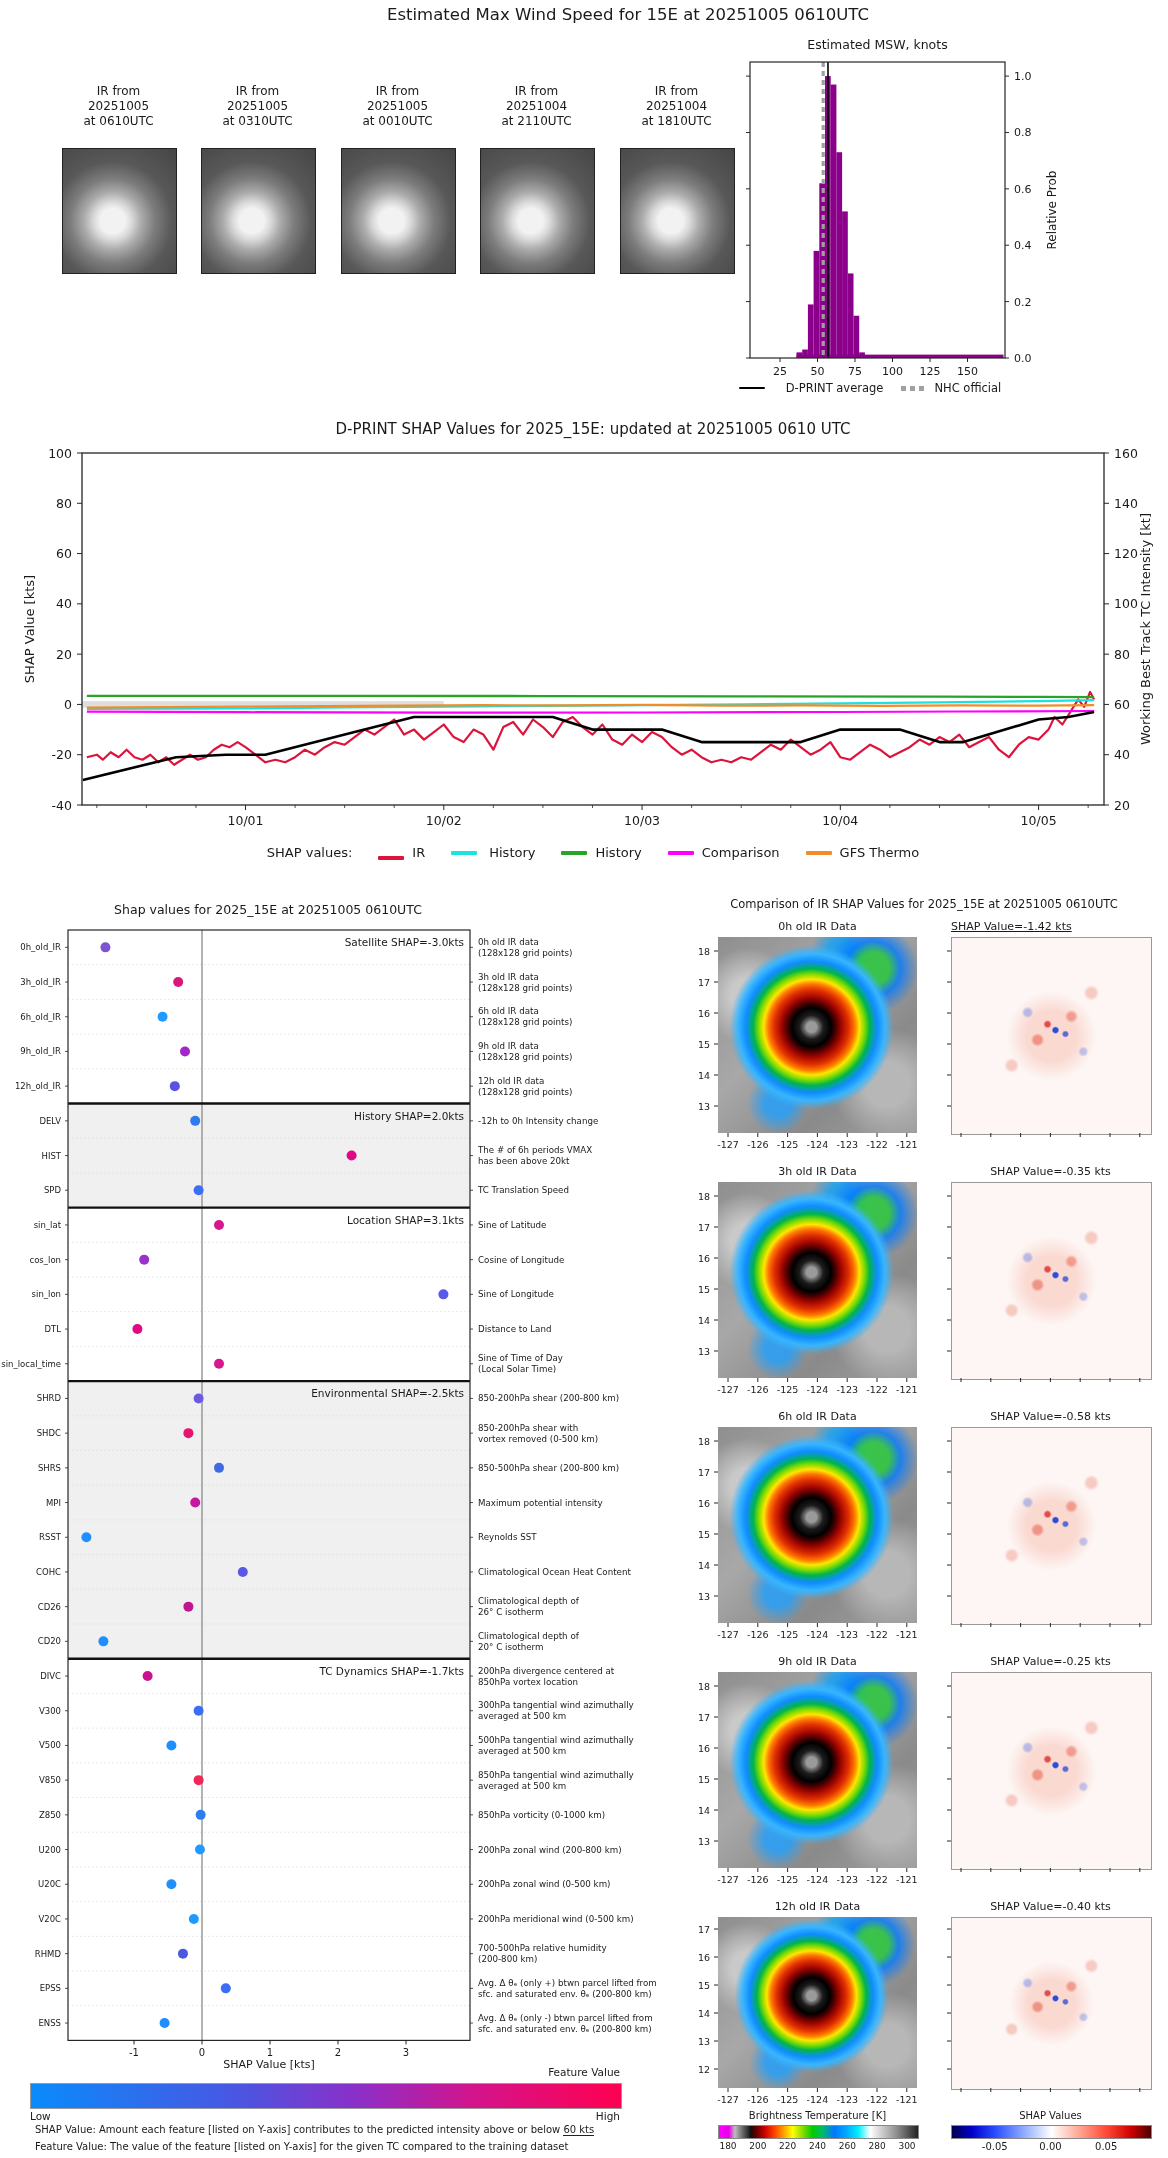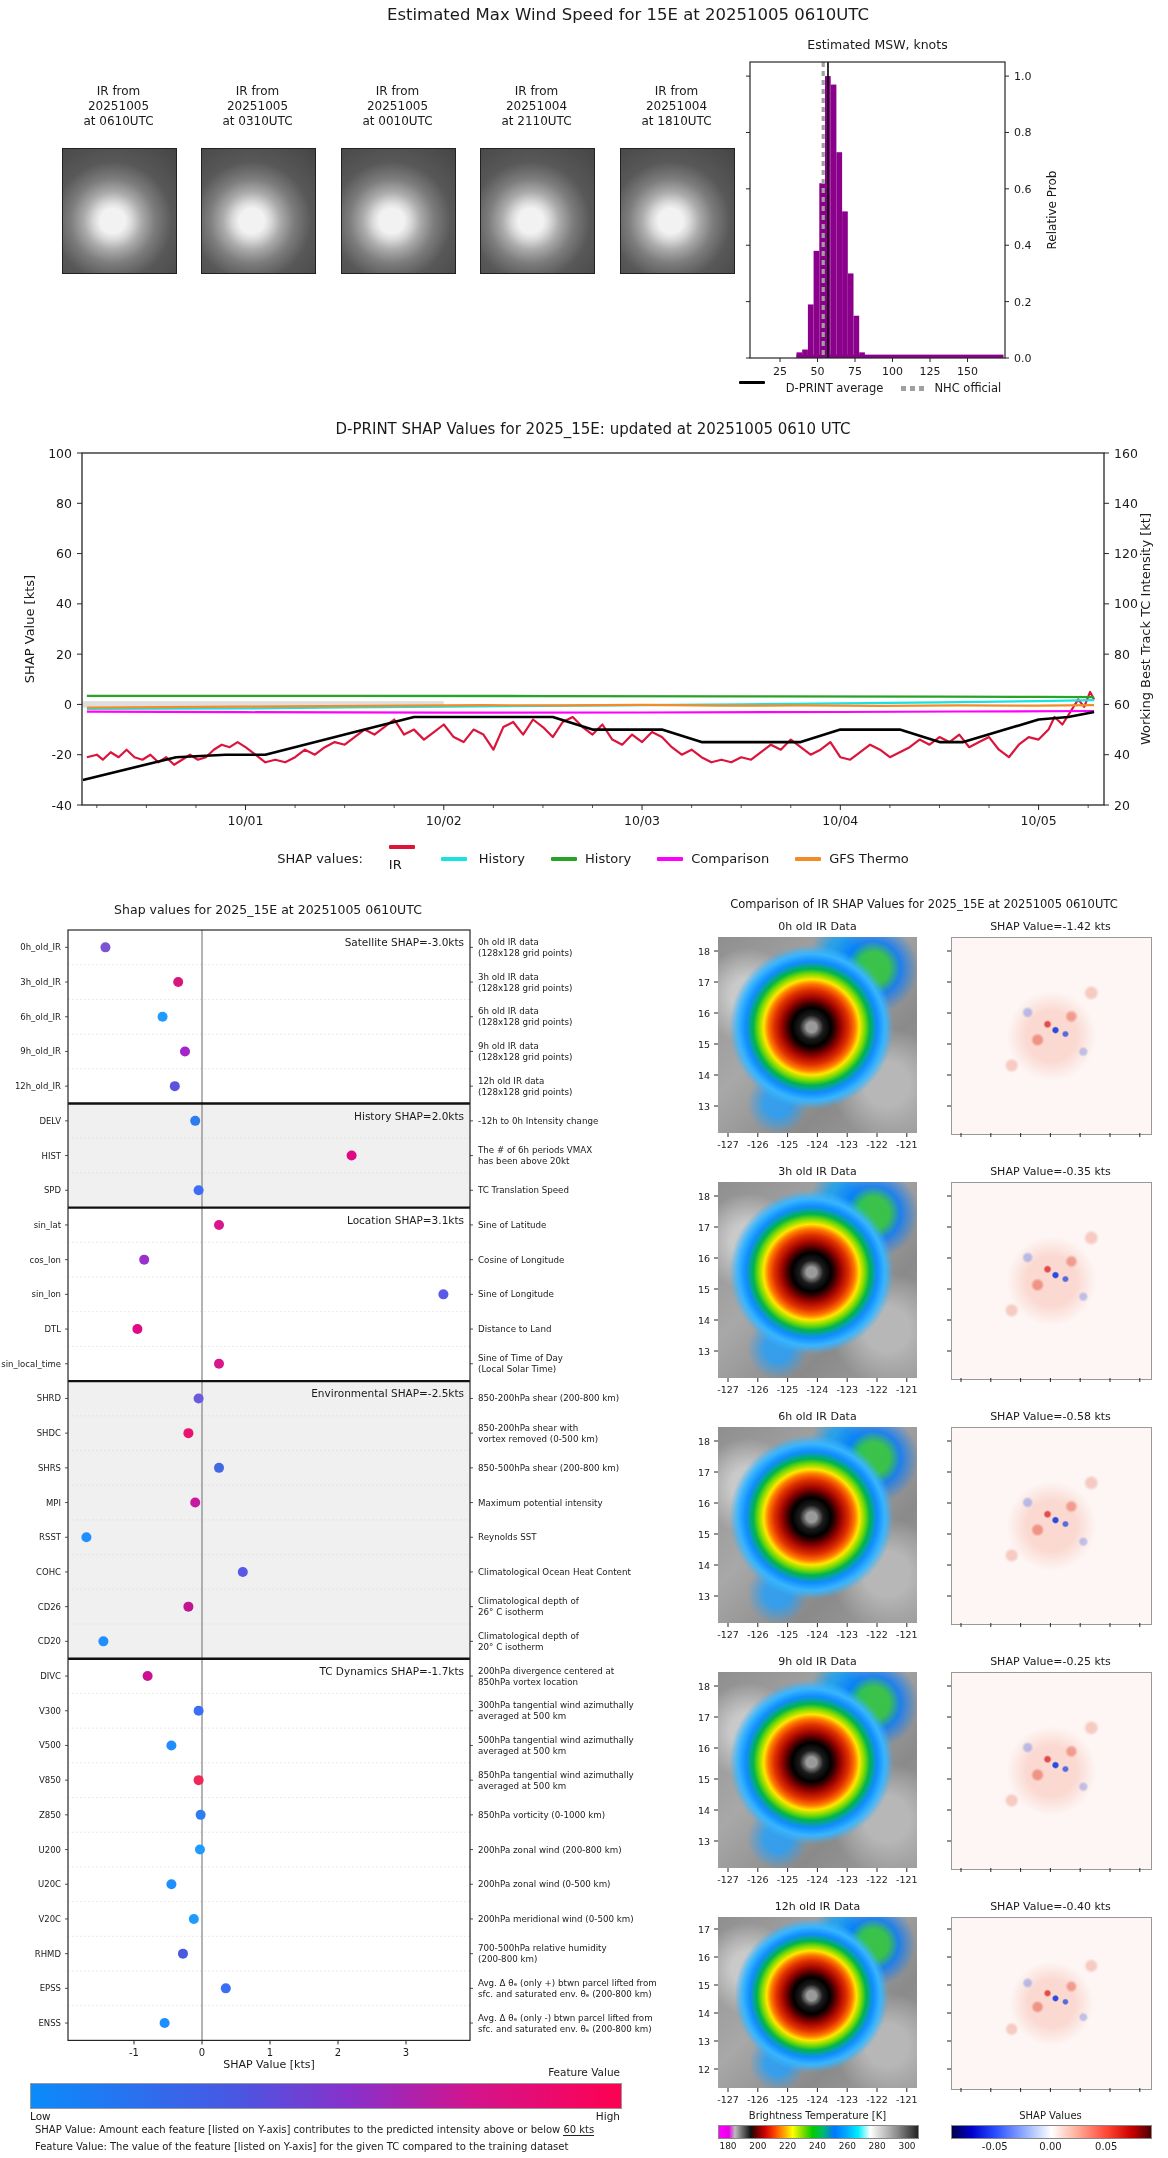--- a/index.html
+++ b/index.html
@@ -103,32 +103,32 @@
       </div>
       <div class="thumb-art abs" style="left:480px;top:148px;width:113px;height:124px;"></div>
       <div class="t abs" style="left:600px;top:84px;width:153px;font-size:12px;text-align:center;">
         <div>IR from</div>
         <div>20251004</div>
         <div>at 1810UTC</div>
       </div>
       <div class="thumb-art abs" style="left:620px;top:148px;width:113px;height:124px;"></div>
     </div>
   <div id="hist-legend" class="abs" style="left:640px;top:381px;width:460px;display:flex;justify-content:center;gap:18px;font-size:11.5px;">
-      <div class="abs" style="position:static;display:flex;gap:21px;">
+      <div class="abs" style="position:static;display:flex;align-items:center;gap:21px;">
         <span class="leg-swatch" style="background: rgb(0, 0, 0); height: 2.5px;"></span>
         <span>D-PRINT average</span>
       </div>
       <div class="abs" style="position:static;display:flex;align-items:center;gap:7px;">
         <span class="leg-dash"></span>
         <span>NHC official</span>
       </div>
     </div>
   <div id="ts-legend1" class="abs" style="left:82px;top:845px;width:1022px;display:flex;justify-content:center;align-items:center;gap:26px;font-size:13px;">
       <span>SHAP values:</span>
-      <div class="abs" style="position:static;display:flex;align-items:flex-start;gap:8px;flex-direction:column;">
+      <div class="abs" style="position:static;display:flex;align-items:flex-end;gap:8px;">
         <span class="leg-swatch" style="background: rgb(220, 20, 60);"></span>
         <span>IR</span>
       </div>
       <div class="abs" style="position:static;display:flex;align-items:center;gap:12px;">
         <span class="leg-swatch" style="background: rgb(23, 227, 227);"></span>
         <span>History</span>
       </div>
       <div class="abs" style="position:static;display:flex;align-items:center;gap:8px;">
         <span class="leg-swatch" style="background: rgb(39, 163, 39);"></span>
         <span>History</span>
@@ -137,21 +137,21 @@
         <span class="leg-swatch" style="background: rgb(255, 0, 255);"></span>
         <span>Comparison</span>
       </div>
       <div class="abs" style="position:static;display:flex;align-items:center;gap:8px;">
         <span class="leg-swatch" style="background: rgb(242, 140, 40);"></span>
         <span>GFS Thermo</span>
       </div>
     </div>
   <div id="comp-panels" class="abs" style="left:0;top:0;">
       <div class="t abs" style="left:718px;top:920px;width:199px;font-size:11px;text-align:center;">0h old IR Data</div>
-      <div class="t abs" style="left:951px;top:920px;width:199px;font-size:11px;text-align:center;">SHAP Value=-1.42 kts</div>
+      <div class="t abs" style="left:951px;top:920px;width:199px;font-size:11px;text-decoration:underline;">SHAP Value=-1.42 kts</div>
       <div class="ir-art abs" style="left:718px;top:937px;width:199px;height:196px;"></div>
       <div class="shap-art abs" style="left:951px;top:937px;width:199px;height:196px;"></div>
       <div class="t abs" style="left:718px;top:1165px;width:199px;font-size:11px;text-align:center;">3h old IR Data</div>
       <div class="t abs" style="left:951px;top:1165px;width:199px;font-size:11px;text-align:center;">SHAP Value=-0.35 kts</div>
       <div class="ir-art abs" style="left:718px;top:1182px;width:199px;height:196px;"></div>
       <div class="shap-art abs" style="left:951px;top:1182px;width:199px;height:196px;"></div>
       <div class="t abs" style="left:718px;top:1410px;width:199px;font-size:11px;text-align:center;">6h old IR Data</div>
       <div class="t abs" style="left:951px;top:1410px;width:199px;font-size:11px;text-align:center;">SHAP Value=-0.58 kts</div>
       <div class="ir-art abs" style="left:718px;top:1427px;width:199px;height:196px;"></div>
       <div class="shap-art abs" style="left:951px;top:1427px;width:199px;height:196px;"></div>

